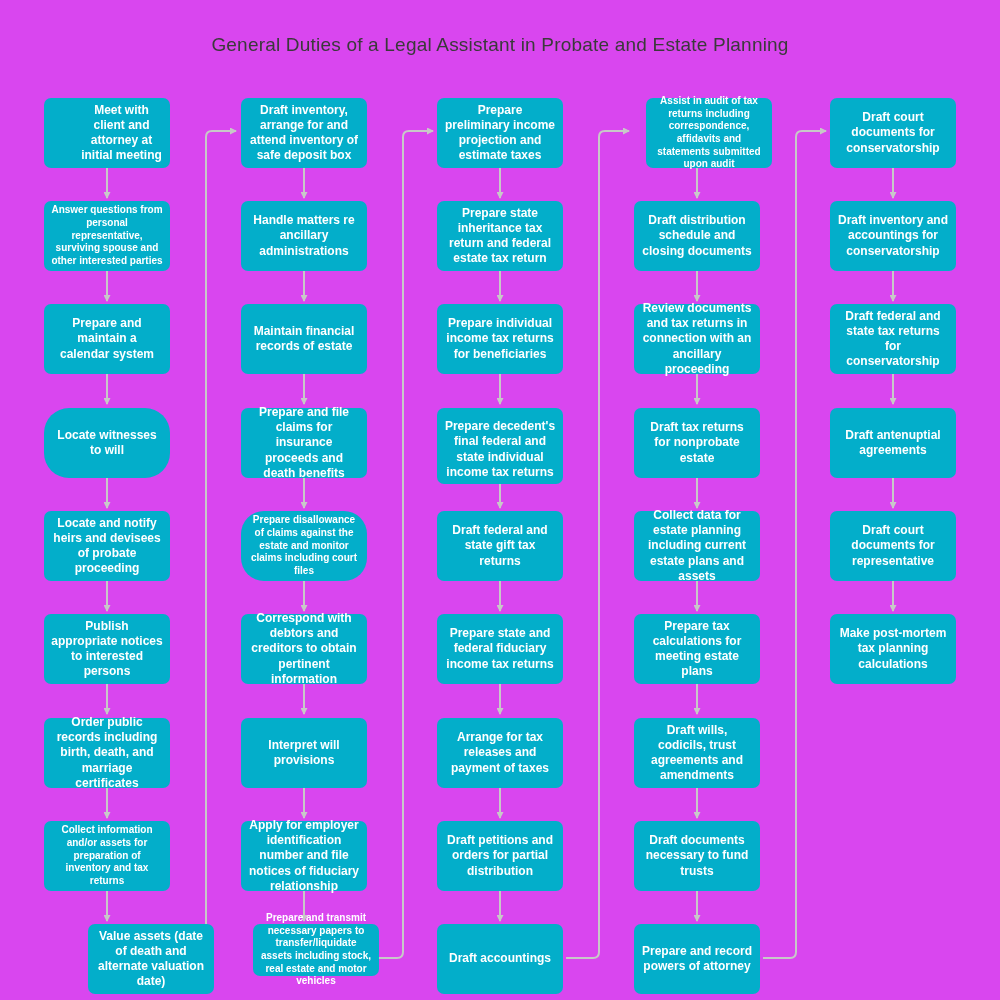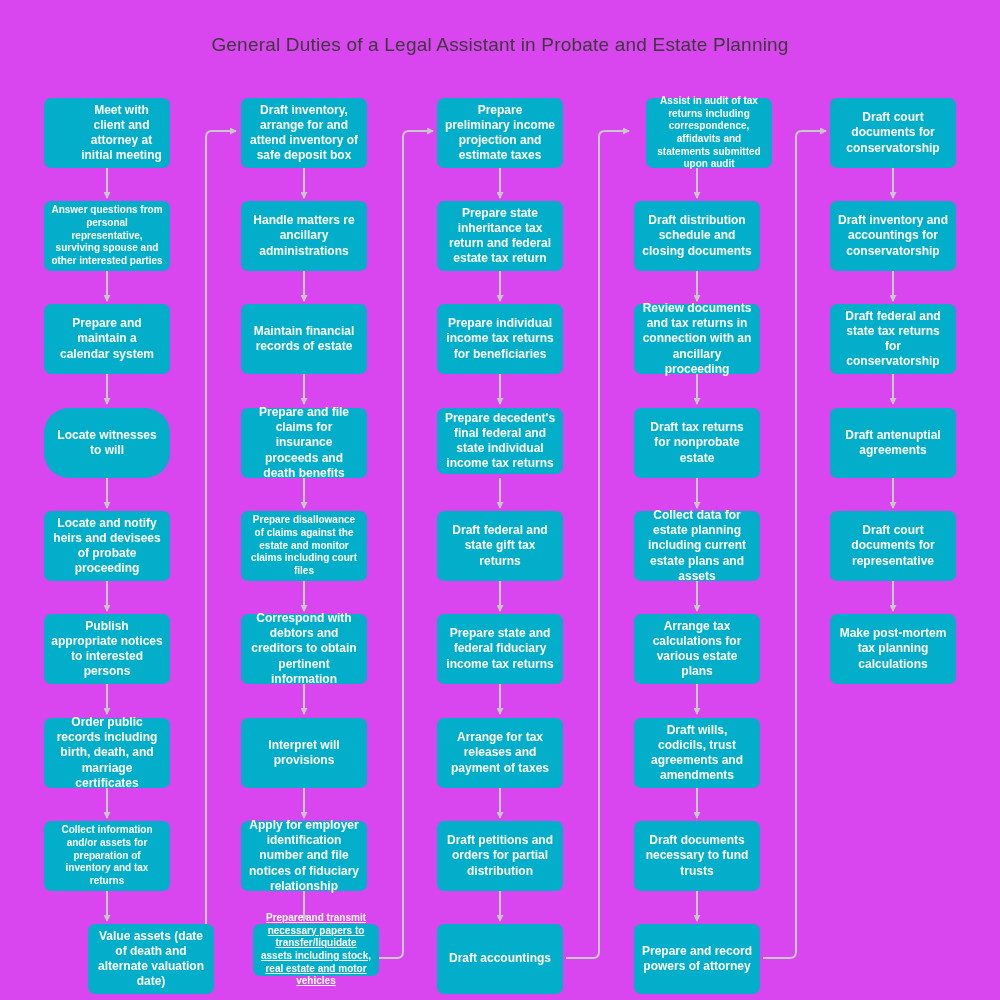--- a/index.html
+++ b/index.html
@@ -160,46 +160,46 @@
   </div>
   <div class="node fs-normal" style="left:241px; top:201px; width:126px; height:70px;">
     <span>Handle matters re ancillary administrations</span>
   </div>
   <div class="node fs-normal" style="left:241px; top:304px; width:126px; height:70px;">
     <span>Maintain financial records of estate</span>
   </div>
   <div class="node fs-normal" style="left:241px; top:408px; width:126px; height:70px;">
     <span>Prepare and file claims for insurance proceeds and death benefits</span>
   </div>
-  <div class="node fs-small" style="left:241px; top:511px; width:126px; height:70px;">
+  <div class="node fs-small" style="left:241px; top:511px; width:126px; height:70px;border-radius:23px;">
     <span>Prepare disallowance of claims against the estate and monitor claims including court files</span>
   </div>
   <div class="node fs-normal" style="left:241px; top:614px; width:126px; height:70px;">
     <span>Correspond with debtors and creditors to obtain pertinent information</span>
   </div>
   <div class="node fs-normal" style="left:241px; top:718px; width:126px; height:70px;">
     <span>Interpret will provisions</span>
   </div>
   <div class="node fs-normal" style="left:241px; top:821px; width:126px; height:70px;">
     <span>Apply for employer identification number and file notices of fiduciary relationship</span>
   </div>
-  <div class="node fs-tiny" style="left:241px; top:924px; width:126px; height:52px;text-decoration:underline;">
+  <div class="node fs-tiny" style="left:241px; top:924px; width:126px; height:52px;">
     <span>Prepare and transmit necessary papers to transfer/liquidate assets including stock, real estate and motor vehicles</span>
   </div>
 
   <div class="node fs-normal" style="left:437px; top:98px; width:126px; height:70px;">
     <span>Prepare preliminary income projection and estimate taxes</span>
   </div>
   <div class="node fs-normal" style="left:437px; top:201px; width:126px; height:70px;">
     <span>Prepare state inheritance tax return and federal estate tax return</span>
   </div>
   <div class="node fs-normal" style="left:437px; top:304px; width:126px; height:70px;">
     <span>Prepare individual income tax returns for beneficiaries</span>
   </div>
-  <div class="node fs-normal" style="left:437px; top:408px; width:126px; height:66px;">
+  <div class="node fs-normal" style="left:437px; top:408px; width:126px; height:76px;align-items:flex-end;">
     <span>Prepare decedent's final federal and state individual income tax returns</span>
   </div>
   <div class="node fs-normal" style="left:437px; top:511px; width:126px; height:70px;">
     <span>Draft federal and state gift tax returns</span>
   </div>
   <div class="node fs-normal" style="left:437px; top:614px; width:126px; height:70px;">
     <span>Prepare state and federal fiduciary income tax returns</span>
   </div>
   <div class="node fs-normal" style="left:437px; top:718px; width:126px; height:70px;">
     <span>Arrange for tax releases and payment of taxes</span>
@@ -220,21 +220,21 @@
   <div class="node fs-normal" style="left:634px; top:304px; width:126px; height:70px;">
     <span>Review documents and tax returns in connection with an ancillary proceeding</span>
   </div>
   <div class="node fs-normal" style="left:634px; top:408px; width:126px; height:70px;">
     <span>Draft tax returns for nonprobate estate</span>
   </div>
   <div class="node fs-normal" style="left:634px; top:511px; width:126px; height:70px;">
     <span>Collect data for estate planning including current estate plans and assets</span>
   </div>
   <div class="node fs-normal" style="left:634px; top:614px; width:126px; height:70px;">
-    <span>Arrange tax calculations for various estate plans</span>
+    <span>Prepare tax calculations for meeting estate plans</span>
   </div>
   <div class="node fs-normal" style="left:634px; top:718px; width:126px; height:70px;">
     <span>Draft wills, codicils, trust agreements and amendments</span>
   </div>
   <div class="node fs-normal" style="left:634px; top:821px; width:126px; height:70px;">
     <span>Draft documents necessary to fund trusts</span>
   </div>
   <div class="node fs-normal" style="left:634px; top:924px; width:126px; height:70px;">
     <span>Prepare and record powers of attorney</span>
   </div>

